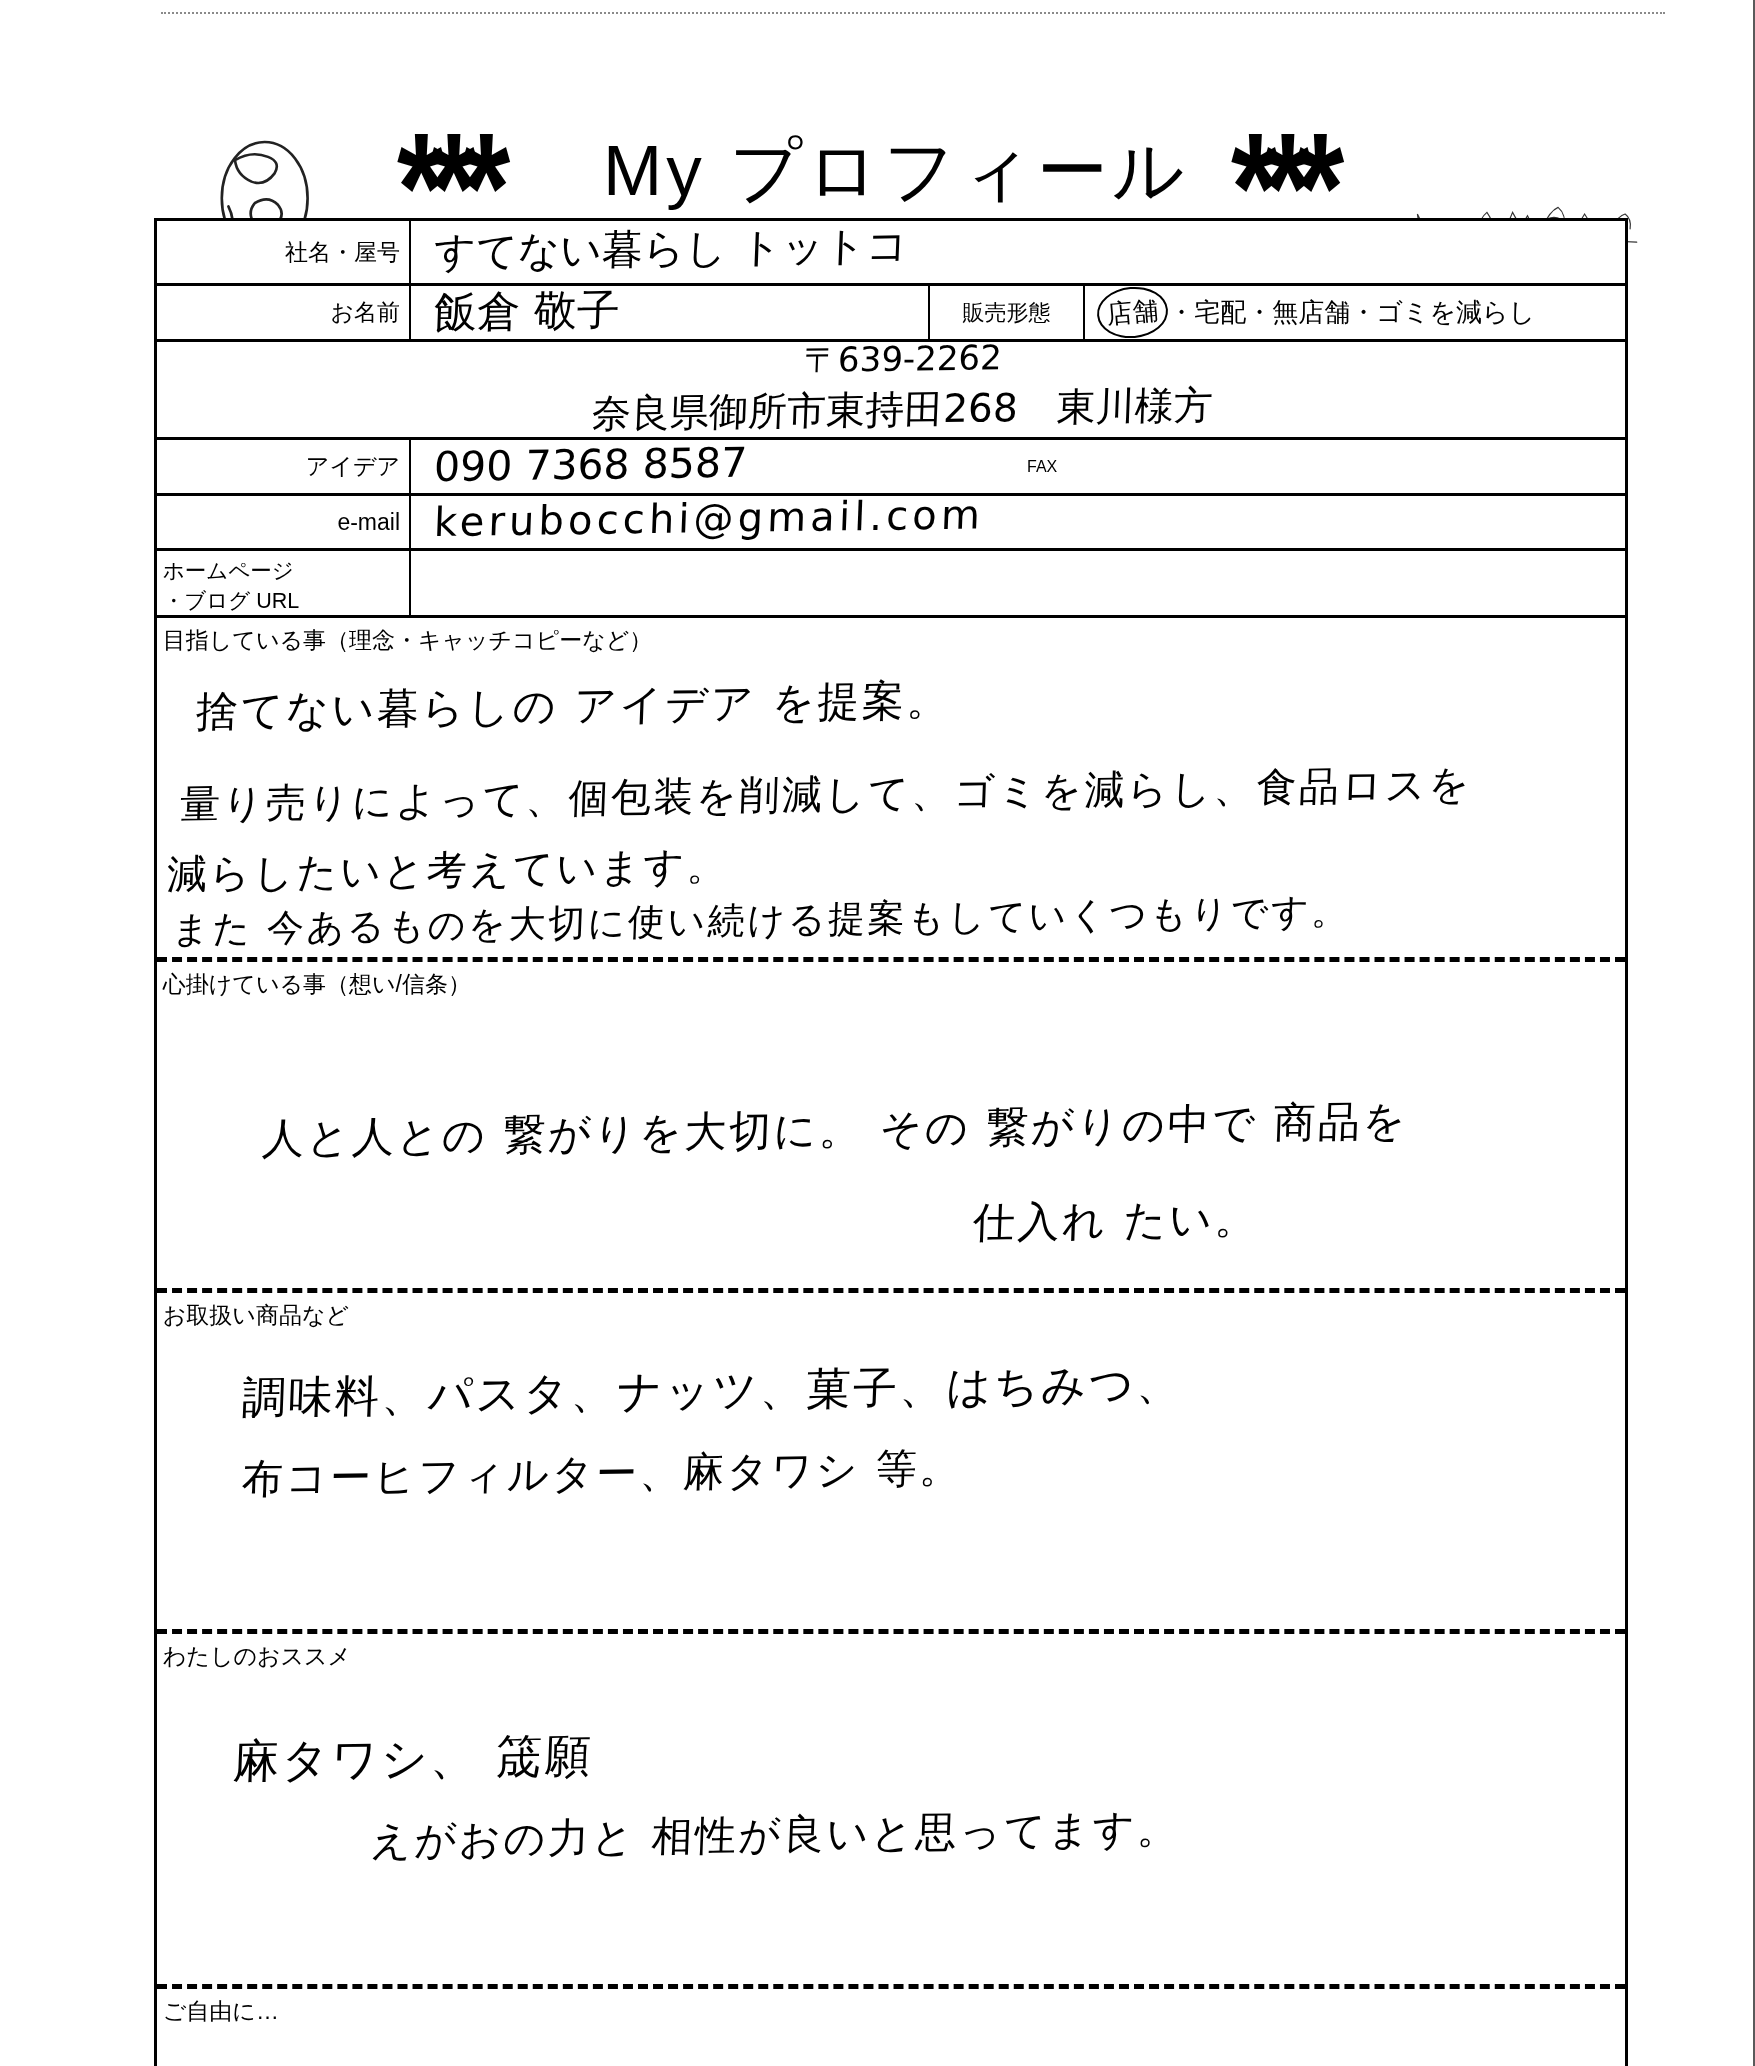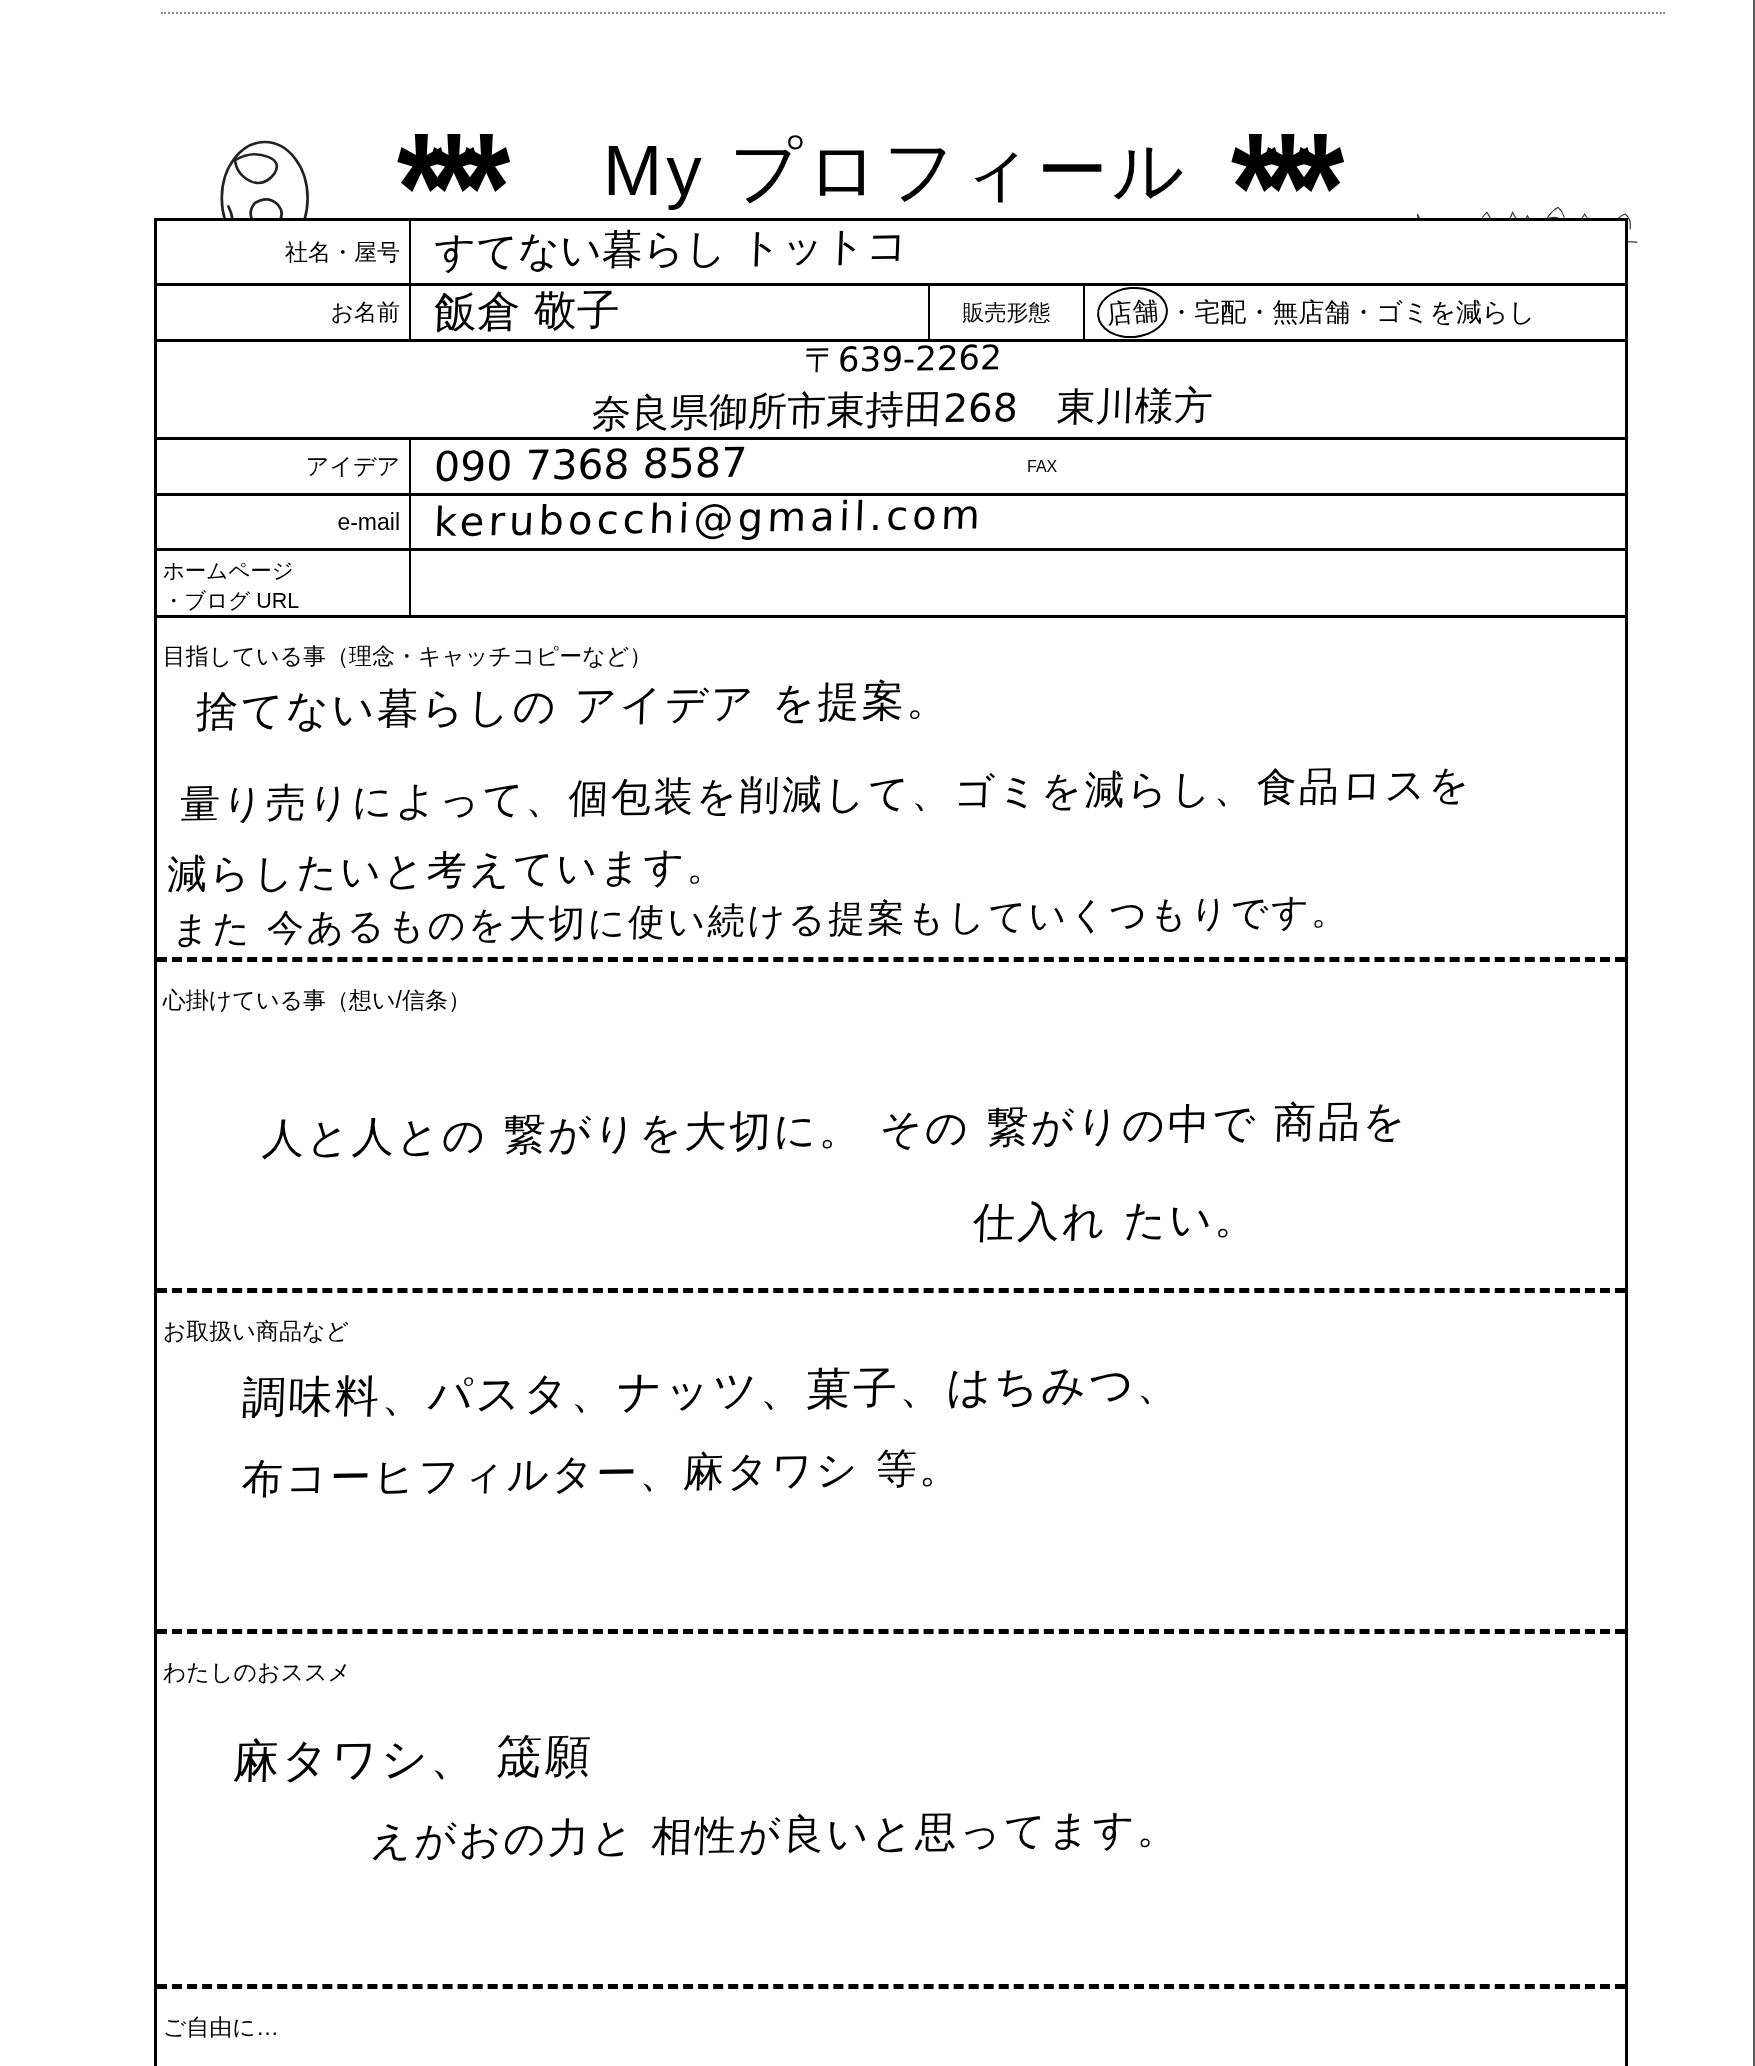--- a/index.html
+++ b/index.html
@@ -42,21 +42,21 @@
   .addr-cell{flex-direction:column;align-items:flex-start;justify-content:center;gap:2.5px;padding-left:15.7px;}
   .postal{font-size:34px;}
   .addr{font-size:39px;}
   .phone-val{font-size:41px;}
   .fax{position:absolute;left:616px;top:50%;transform:translateY(-50%);font-size:16px;font-family:"Liberation Sans",sans-serif;}
   .email-val{font-size:40px;letter-spacing:4.1px;}
 
   
   .section{position:relative;box-sizing:border-box;}
   .dashed-top{border-top:5.8px dashed #000;}
-  .section-title{display:inline-block;font-size:23px;padding:6.6px 4.1px 0 5.8px;margin-top:16px;}
+  .section-title{display:inline-block;font-size:23px;padding:6.6px 4.1px 0 5.8px;}
   .sline{position:absolute;white-space:nowrap;font-family:"DejaVu Sans",sans-serif;letter-spacing:2.5px;transform:skewX(-3deg) rotate(-0.9deg);transform-origin:left center;}
   .s-goal{height:339px;}
   .s-mind{height:331px;}
   .s-prod{height:341px;}
   .s-reco{height:355px;}
   .s-free{height:336px;}
 </style>
 </head>
 <body>
 

